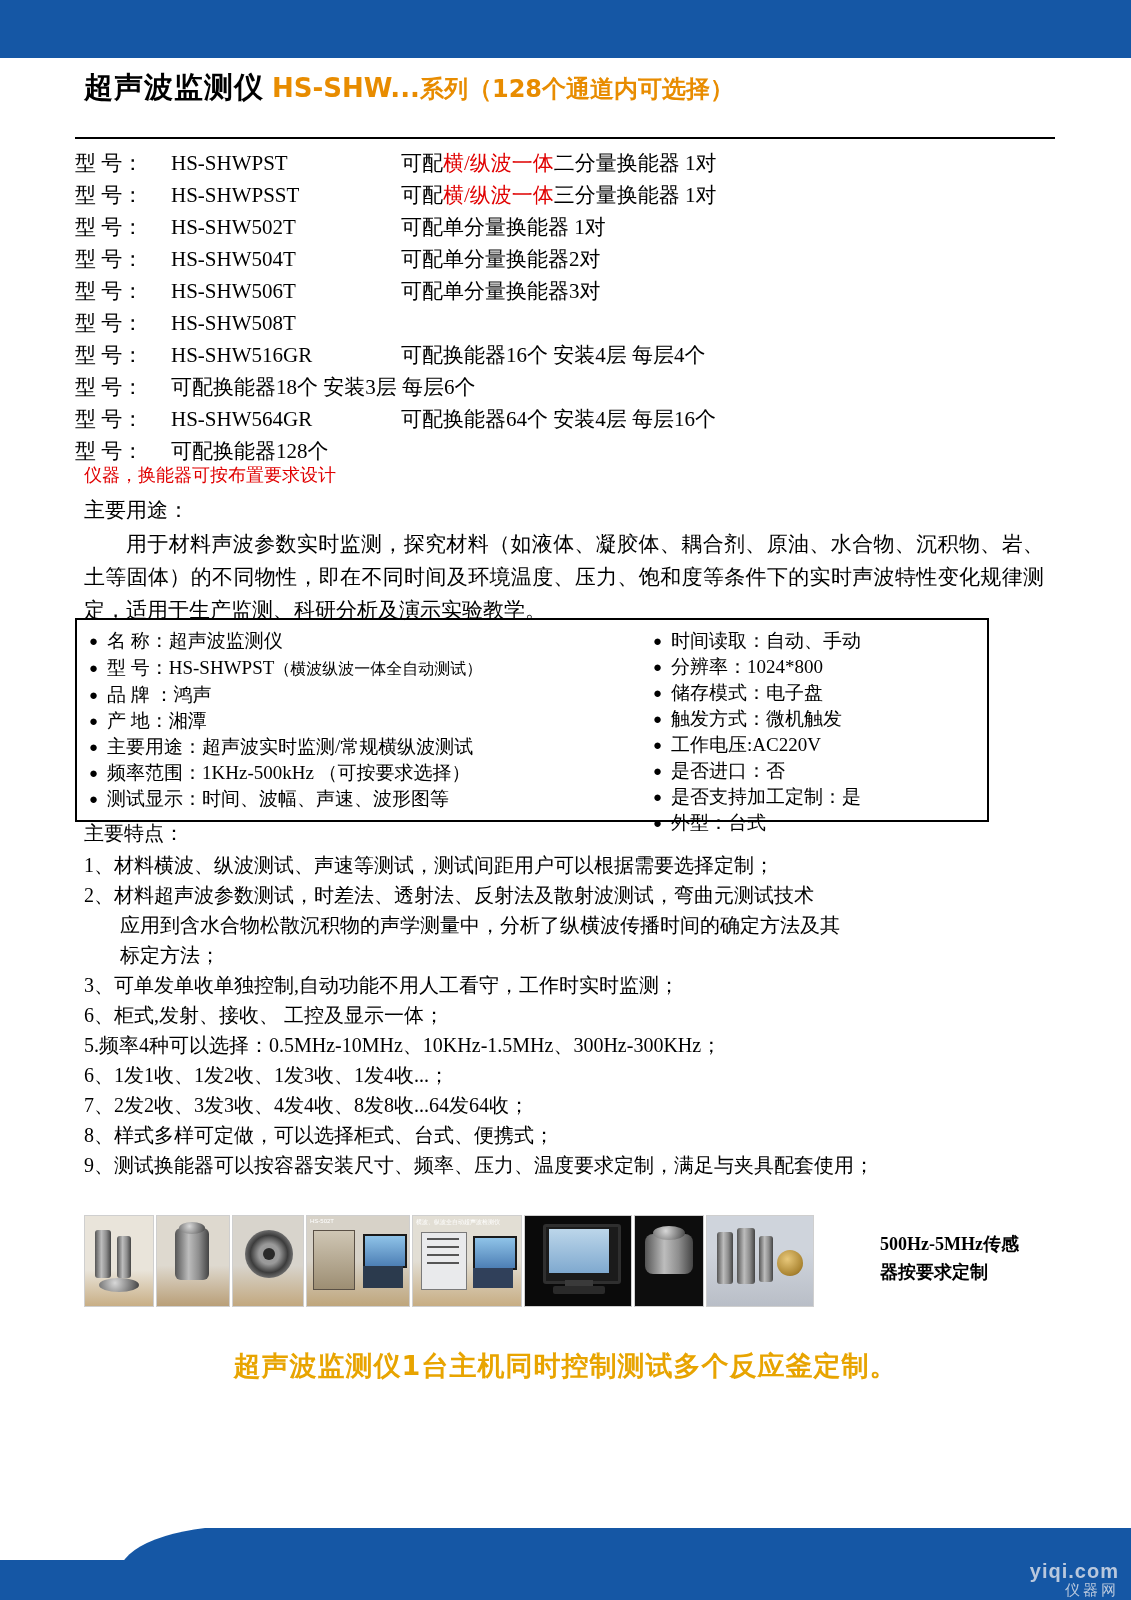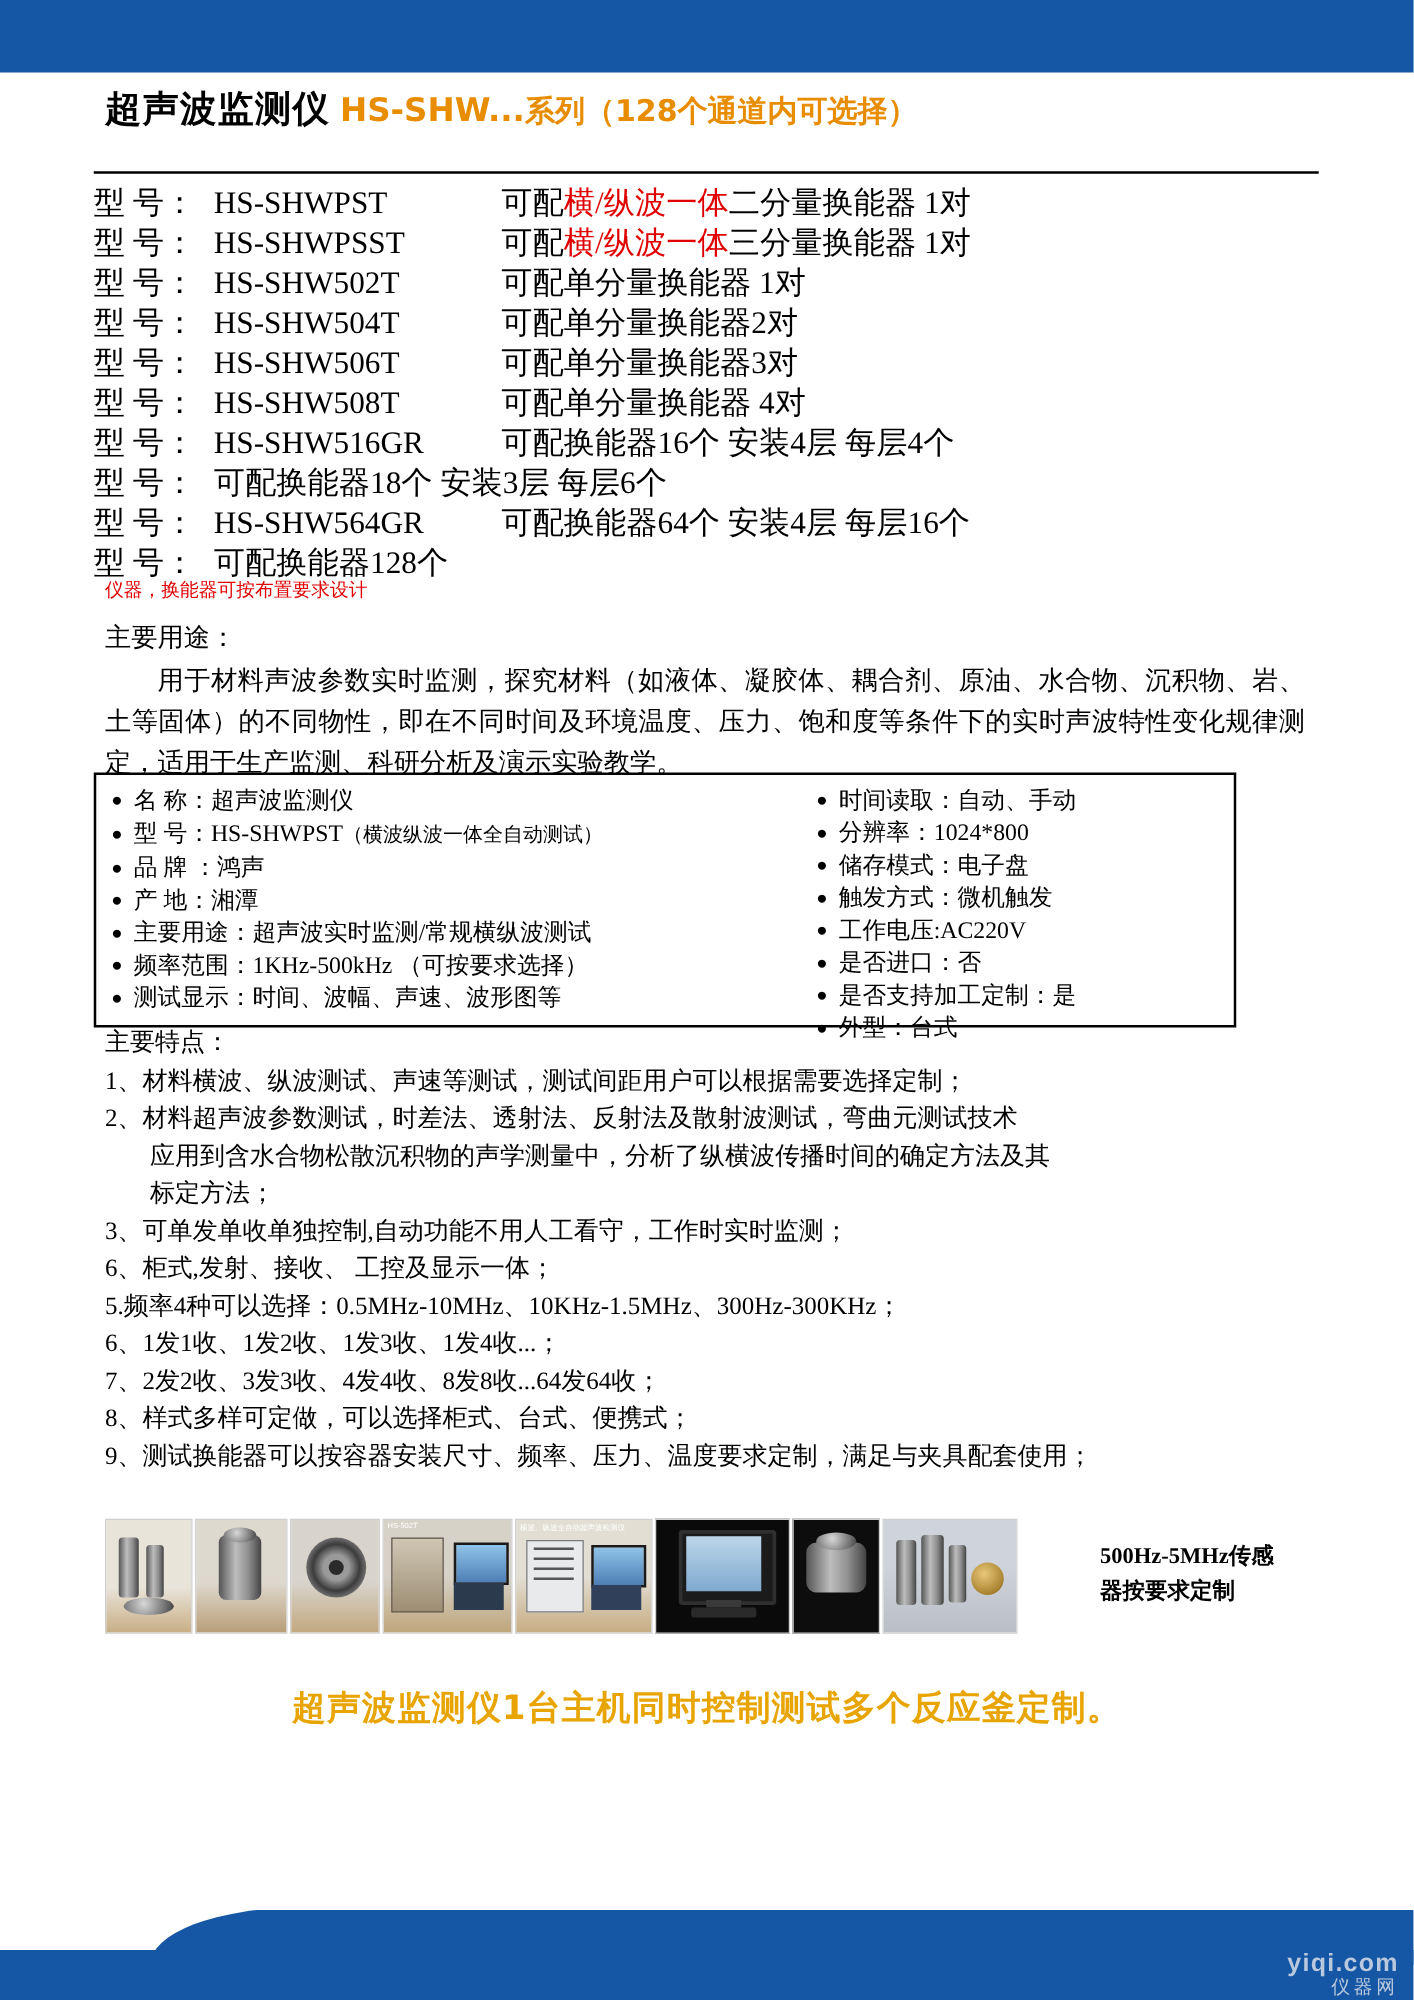--- a/index.html
+++ b/index.html
@@ -67,21 +67,21 @@
   .model-box {
     position: absolute;
     top: 137px;
     left: 75px;
     width: 980px;
     border-top: 2px solid #000;
     padding-top: 8px;
   }
   .model-row {
     display: flex;
-    font-size: 25px;
+    font-size: 21px;
     line-height: 32px;
     white-space: nowrap;
     font-family: "Liberation Serif", serif;
     align-items: flex-end;
   }
   .model-label {
     width: 96px;
   }
   .model-code {
     width: 230px;
@@ -89,21 +89,21 @@
   .model-desc {
     flex: 1;
   }
   .red {
     color: #e00000;
   }
   .note-red {
     position: absolute;
     top: 463px;
     left: 84px;
-    font-size: 15px;
+    font-size: 18px;
     color: #e00000;
     white-space: nowrap;
   }
 
   
   .usage-head {
     position: absolute;
     top: 496px;
     left: 84px;
     font-size: 21px;
@@ -324,21 +324,20 @@
 
   <div class="model-row">
     <span class="model-label">型 号：</span>
     <span class="model-code">HS-SHW506T</span>
     <span class="model-desc">可配单分量换能器3对</span>
   </div>
 
   <div class="model-row">
     <span class="model-label">型 号：</span>
     <span class="model-code">HS-SHW508T</span>
-    <span class="model-desc">可配单分量换能器 4对</span>
   </div>
 
   <div class="model-row">
     <span class="model-label">型 号：</span>
     <span class="model-code">HS-SHW516GR</span>
     <span class="model-desc">可配换能器16个  安装4层  每层4个</span>
   </div>
 
   <div class="model-row">
     <span class="model-label">型 号：</span>

